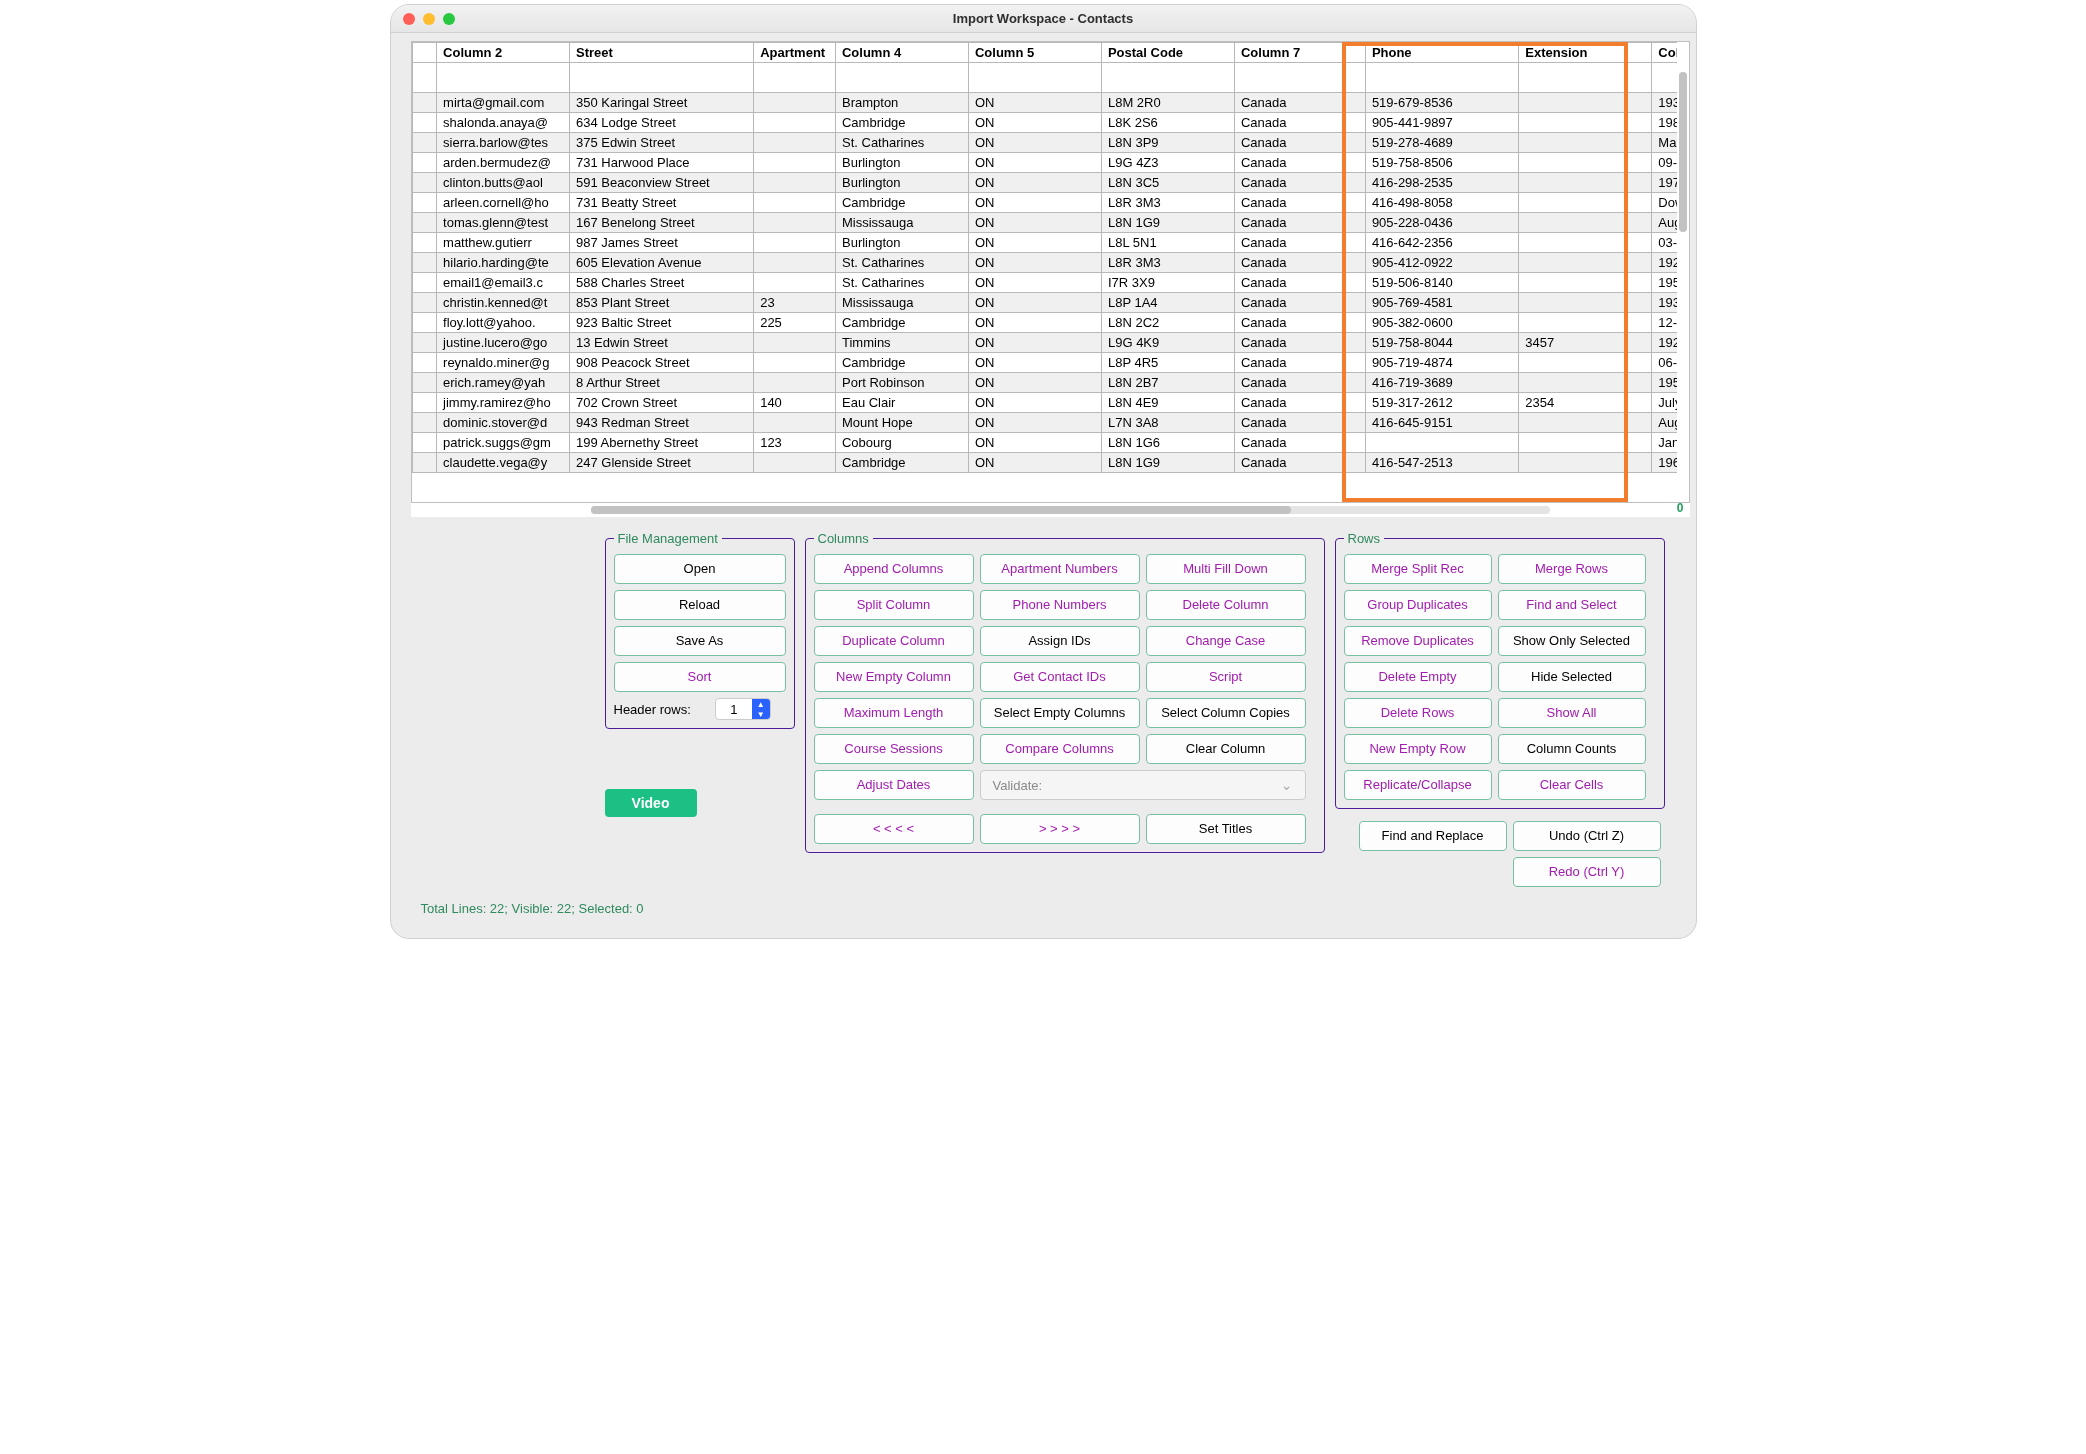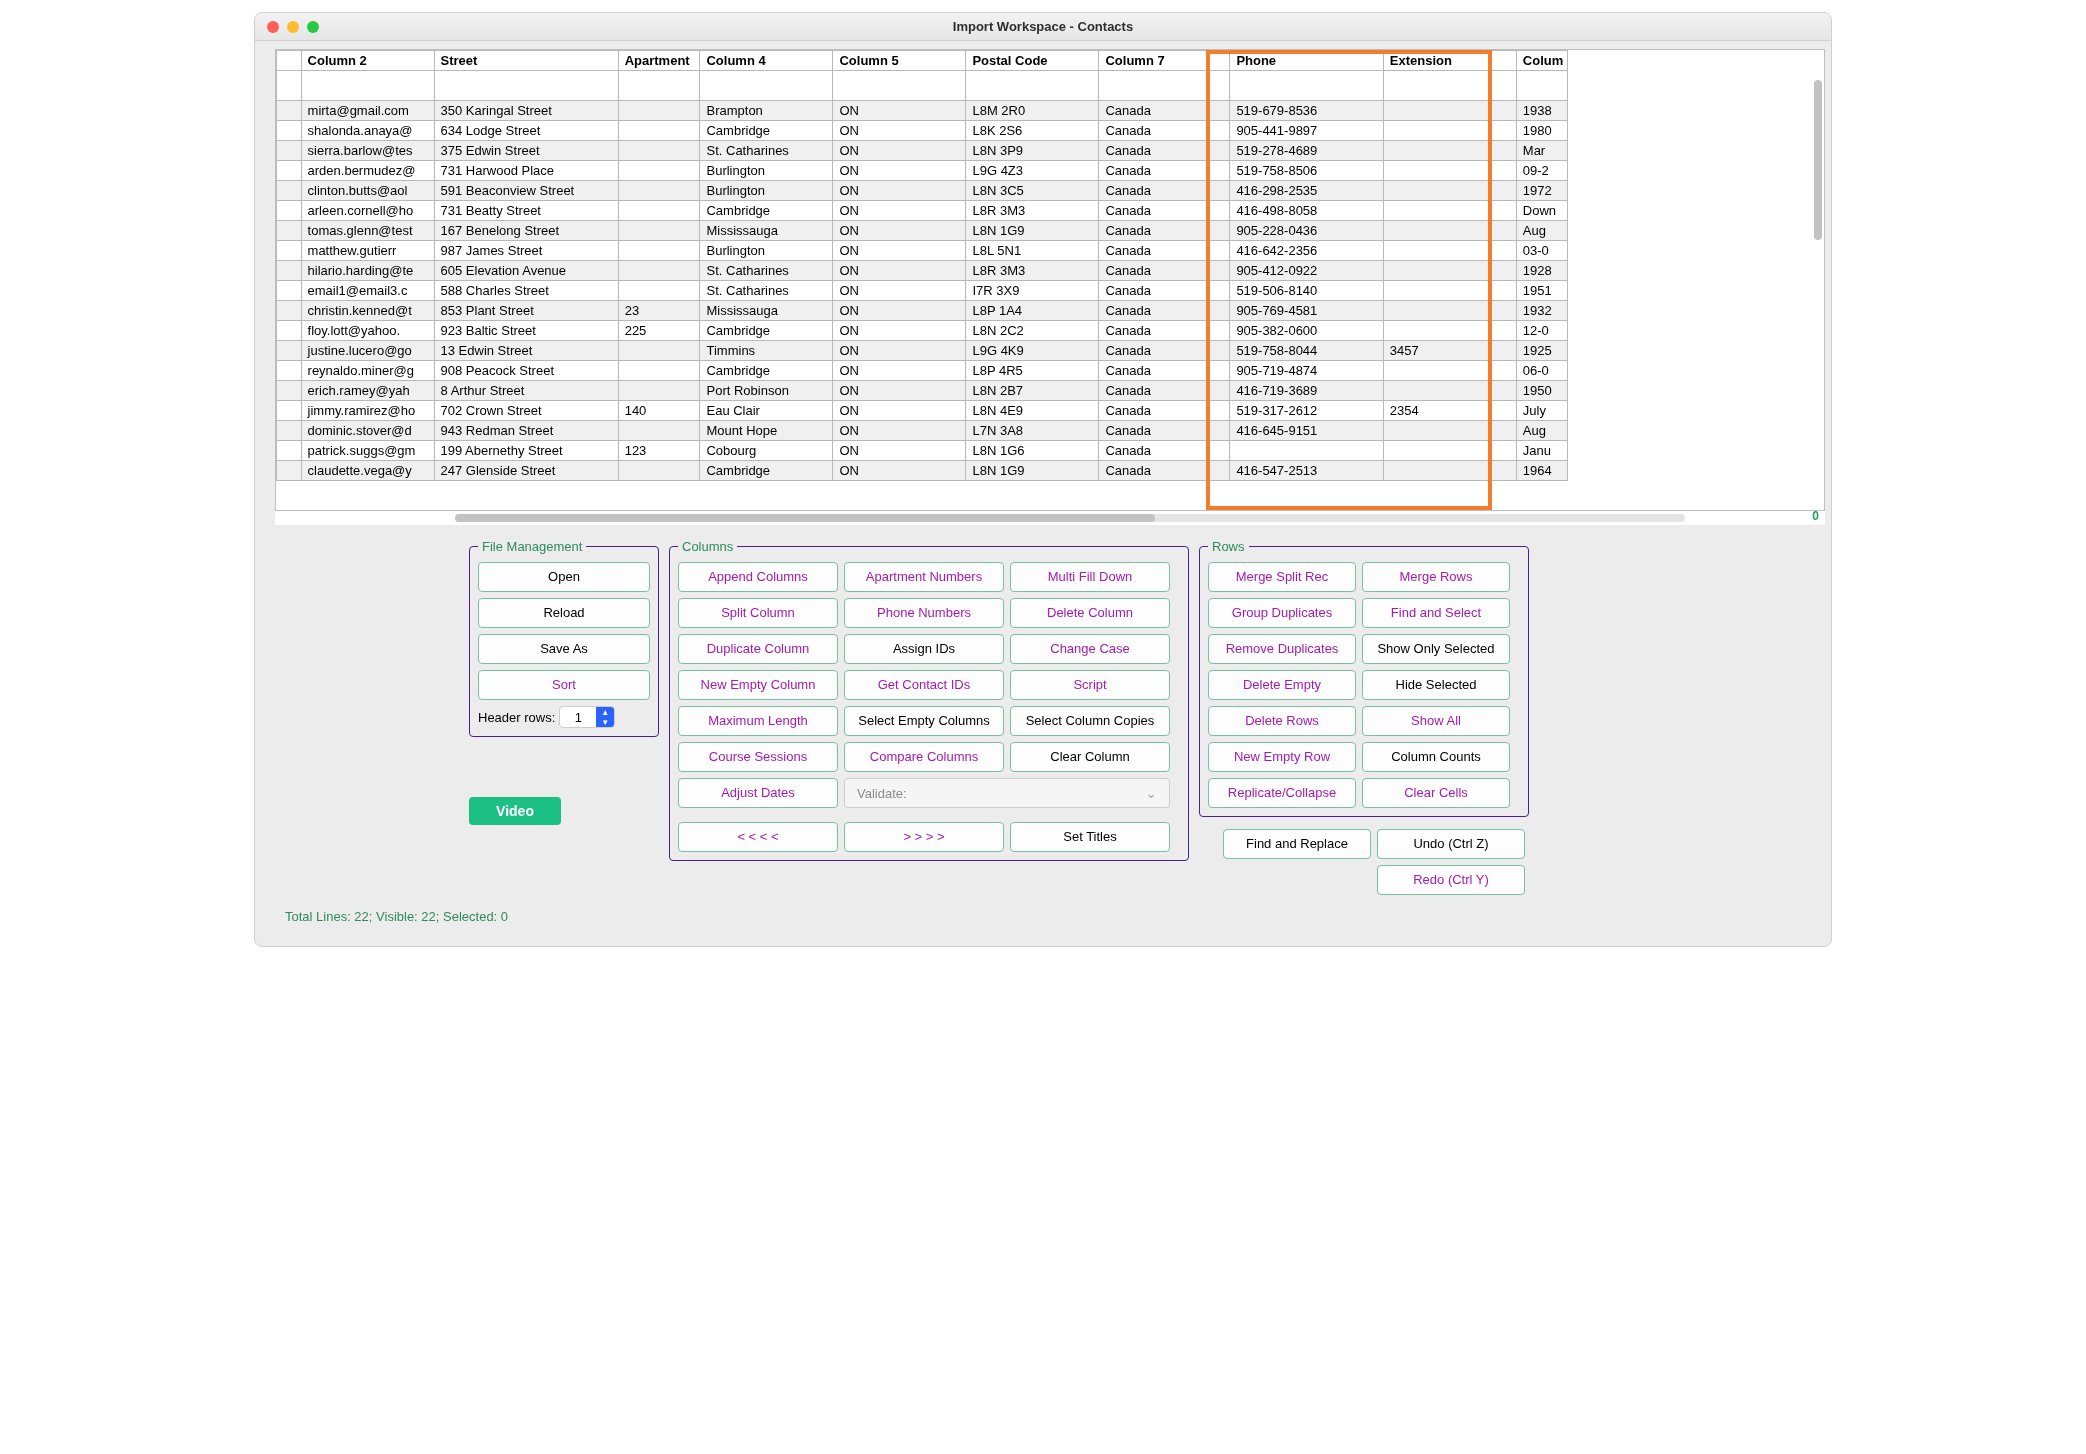--- a/index.html
+++ b/index.html
@@ -3,25 +3,25 @@
 <meta charset="utf-8">
 <style>
   * { box-sizing: border-box; }
   html, body {
     margin: 0; padding: 0;
     background: #fff;
     font-family: -apple-system, "Segoe UI", Arial, sans-serif;
     color: #000;
   }
   .window {
-    width: 1578px;
-    margin: 12px auto;
+    width: 1307px;
+    margin: 4px auto;
     background: #ececec;
     border: 1px solid #d0d0d0;
-    border-radius: 8px;
+    border-radius: 19px;
     overflow: hidden;
   }
   .titlebar {
     height: 28px;
     background: linear-gradient(#f2f2f2,#e6e6e6);
     border-bottom: 1px solid #d0d0d0;
     display:flex; align-items:center;
     position:relative;
   }
   .traffic { display:flex; gap:8px; margin-left:12px;}
@@ -101,21 +101,21 @@
   .btn.disabled { color:#a21caf; }
   .btngrid { display:grid; gap:6px; }
   .cols4 { grid-template-columns: 160px 160px 160px; }
   .cols2 { grid-template-columns: 148px 148px; }
   .btngrid .btn { margin-bottom:0; }
 
   .file-panel { width:190px; margin-left:190px;}
   .cols-panel { width:520px;}
   .rows-panel { width:330px; margin-left:auto; margin-right:4px;}
 
-  .headerrows { display:flex; align-items:center; gap:4px; margin-top:4px; font-size:13px;}
+  .headerrows { display:flex; align-items:center; gap:24px; margin-top:4px; font-size:13px;}
   .stepper { display:flex; align-items:center; border:1px solid #ccc; border-radius:4px; background:#fff; width:56px; height:22px; overflow:hidden;}
   .stepper .val { flex:1; text-align:center; font-size:13px;}
   .stepper .arrows { width:18px; height:100%; background:#2a62ff; display:flex; flex-direction:column;}
   .stepper .arrows div { flex:1; color:#fff; font-size:8px; display:flex;align-items:center;justify-content:center;}
 
   .video-btn {
     margin-left:190px; margin-top:60px;
     width:92px; height:28px; background:#1cbf84; color:#fff; border:none;
     border-radius:4px; font-size:14px; font-weight:600; cursor:pointer;
     display:flex;align-items:center;justify-content:center;

